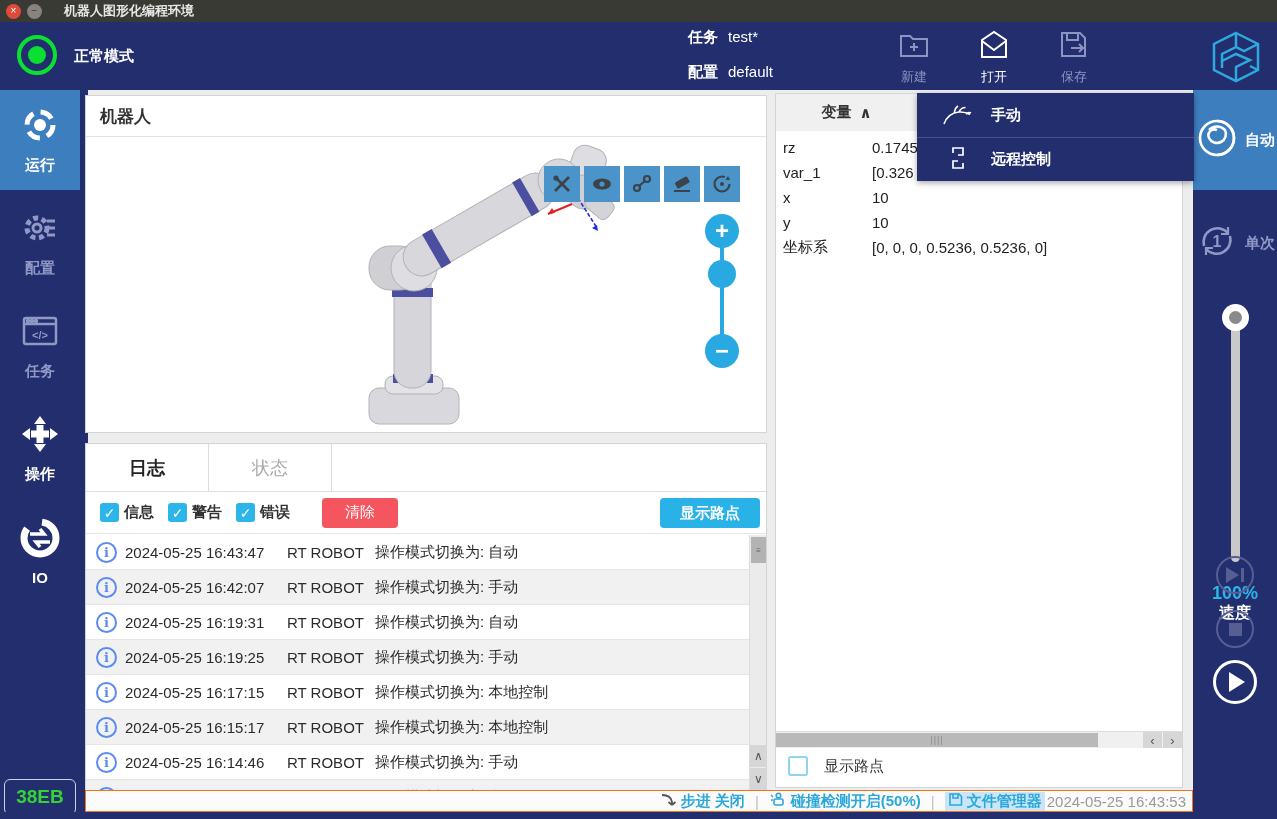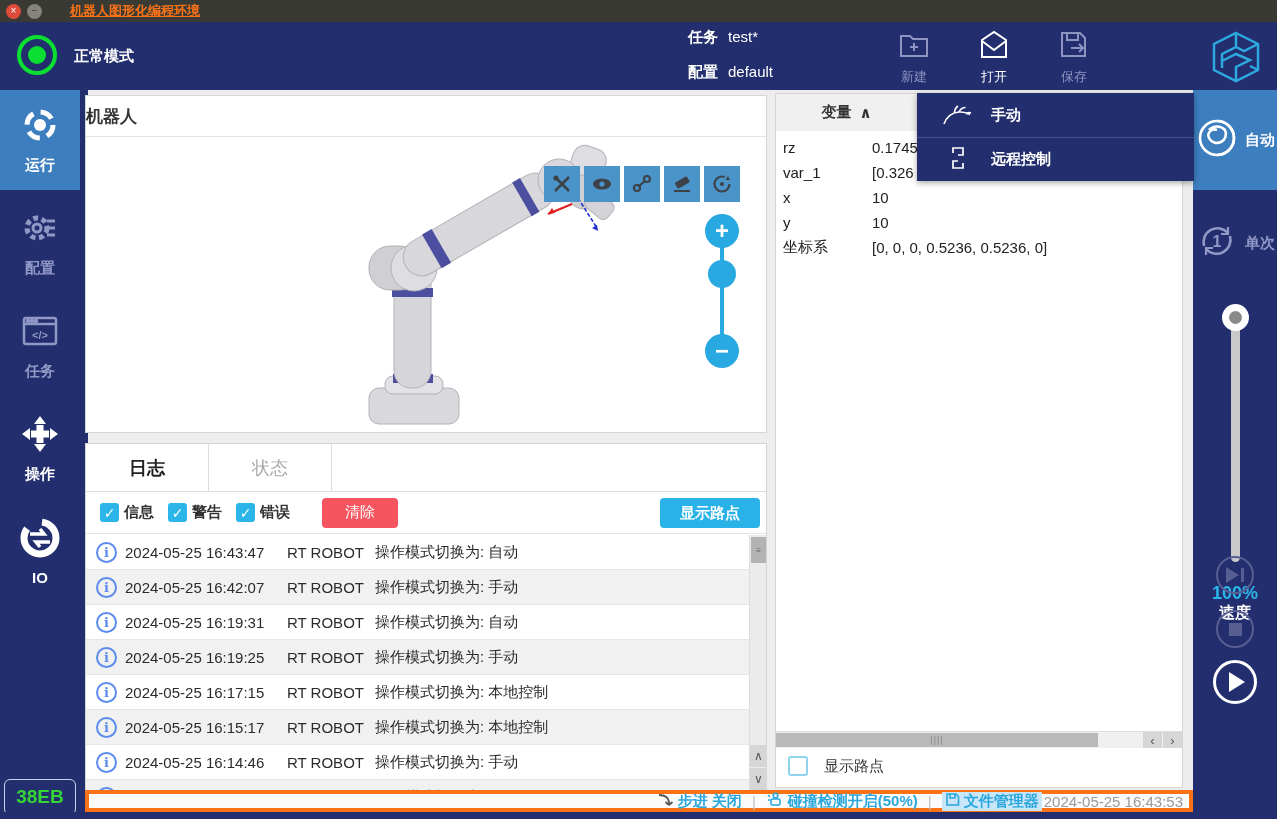--- a/index.html
+++ b/index.html
@@ -5,21 +5,21 @@
   * { margin:0; padding:0; box-sizing:border-box; }
   html,body { width:1277px; height:819px; overflow:hidden; }
   body { font-family:"Liberation Sans","DejaVu Sans",sans-serif; background:#ededed; }
   .screen { position:absolute; width:1277px; height:819px; background:#ededed; overflow:hidden; }
 
   
   .titlebar { position:absolute; left:0; top:0; width:1277px; height:22px; background:#3a3a35; display:flex; align-items:center; }
   .tb-btn { width:15px; height:15px; border-radius:50%; margin-left:6px; display:flex; align-items:center; justify-content:center; font-size:10px; line-height:1; }
   .tb-close { background:#df4b3b; color:#fff; }
   .tb-min { background:#87837d; color:#3a3a35; }
-  .tb-title { color:#f97316; font-size:13px; font-weight:bold; margin-left:28px;text-decoration:underline; }
+  .tb-title { color:#e5e5e5; font-size:13px; font-weight:bold; margin-left:22px; }
 
   
   .header { position:absolute; left:0; top:22px; width:1277px; height:68px; background:#232e6e; }
   .status-ring { position:absolute; left:17px; top:13px; width:40px; height:40px; border:4px solid #0be032; border-radius:50%; display:flex; align-items:center; justify-content:center; }
   .status-dot { width:18px; height:18px; border-radius:50%; background:#0be032; }
   .mode-label { position:absolute; left:74px; top:25px; color:#fff; font-size:15px; font-weight:bold; }
   .task-row { position:absolute; left:688px; top:6px; color:#fff; font-size:15px; }
   .task-row .lbl { font-weight:bold; margin-right:10px; }
   .cfg-row { position:absolute; left:688px; top:41px; color:#fff; font-size:15px; }
   .cfg-row .lbl { font-weight:bold; margin-right:10px; }
@@ -33,21 +33,21 @@
   
   .sidebar-left { position:absolute; left:0; top:90px; width:88px; height:729px; background:#232e6e; }
   .sl-item { position:absolute; left:0; width:80px; height:100px; display:flex; flex-direction:column; align-items:center; justify-content:center; gap:7px; cursor:pointer; }
   .sl-item .slabel { font-size:15px; font-weight:bold; }
   .sl-active { background:#3d7ebf; }
   .c-white { color:#fff; } .c-mut { color:#9098c6; }
   .badge-38eb { position:absolute; left:4px; top:689px; width:72px; height:36px; border:1px solid #c8d2e8; border-radius:6px; display:flex; align-items:center; justify-content:center; color:#35d435; font-size:19px; font-weight:bold; }
 
   
   .robot-panel { position:absolute; left:85px; top:95px; width:682px; height:338px; background:#fff; border:1px solid #d4d4d4; }
-  .rp-title { height:41px; line-height:41px; font-size:17px; font-weight:bold; color:#333; border-bottom:1px solid #e2e2e2; }
+  .rp-title { height:41px; line-height:41px; padding-left:14px; font-size:17px; font-weight:bold; color:#333; border-bottom:1px solid #e2e2e2; }
   .rp-canvas { position:absolute; left:0; top:42px; width:680px; height:294px; overflow:hidden; }
   .rp-toolbar { position:absolute; top:28px; right:26px; display:flex; gap:4px; }
   .rp-tool { width:36px; height:36px; background:#4a94c9; display:flex; align-items:center; justify-content:center; cursor:pointer; }
   .zoom-ctl { position:absolute; right:26px; top:76px; width:36px; height:156px; }
   .zoom-track { position:absolute; left:16px; top:30px; width:4px; height:96px; background:#29a9e2; }
   .zoom-btn { position:absolute; left:1px; width:34px; height:34px; border-radius:50%; background:#29a9e2; color:#fff; display:flex; align-items:center; justify-content:center; font-size:24px; font-weight:bold; cursor:pointer; }
   .zoom-plus { top:0; } .zoom-minus { top:120px; }
   .zoom-thumb { position:absolute; left:4px; top:46px; width:28px; height:28px; border-radius:50%; background:#29a9e2; cursor:pointer; }
 
   
@@ -68,21 +68,21 @@
   .info-ic { margin-left:10px; width:21px; height:21px; border:2px solid #5b8bef; border-radius:50%; color:#5b8bef; font-size:13px; font-weight:bold; font-family:"DejaVu Serif",serif; display:flex; align-items:center; justify-content:center; flex:0 0 auto; }
   .log-time { width:162px; margin-left:8px; }
   .log-src { width:88px; }
   .log-msg { flex:1; }
   .log-vscroll { position:absolute; right:0; top:91px; width:17px; height:255px; background:#ebebeb; border-left:1px solid #ddd; }
   .vthumb { position:absolute; left:1px; top:2px; width:15px; height:26px; background:#b3b3b3; display:flex; align-items:center; justify-content:center; color:#666; font-size:8px; line-height:3px; }
   .vbtn { position:absolute; left:0; width:17px; height:22px; background:#d6d6d6; color:#555; display:flex; align-items:center; justify-content:center; font-size:12px; cursor:pointer; }
   .vb-up { bottom:23px; } .vb-dn { bottom:0; }
 
   
-  .status-bar { position:absolute; left:85px; top:790px; width:1108px; height:22px; background:#fbfbfb; border:4px solid #f97316; display:flex; align-items:center; justify-content:flex-end; padding-right:6px; font-size:15px; }
+  .status-bar { position:absolute; left:85px; top:790px; width:1108px; height:22px; background:#fbfbfb; border:1px solid #f97316; display:flex; align-items:center; justify-content:flex-end; padding-right:6px; font-size:15px; }
   .sb-item { display:flex; align-items:center; gap:4px; margin-left:10px; }
   .sb-sep { color:#c0c0c0; margin-left:10px; }
   .sb-cyan { color:#2aa7dc; font-weight:bold; }
   .sb-fm { background:#c9e6f8; padding:0 3px; }
   .sb-time { color:#9a9a9a; margin-left:2px; }
 
   .bottom-strip { position:absolute; left:0; top:812px; width:1277px; height:7px; background:#232e6e; }
 
   
   .vars-panel { position:absolute; left:775px; top:93px; width:408px; height:695px; background:#fff; border:1px solid #d4d4d4; }

